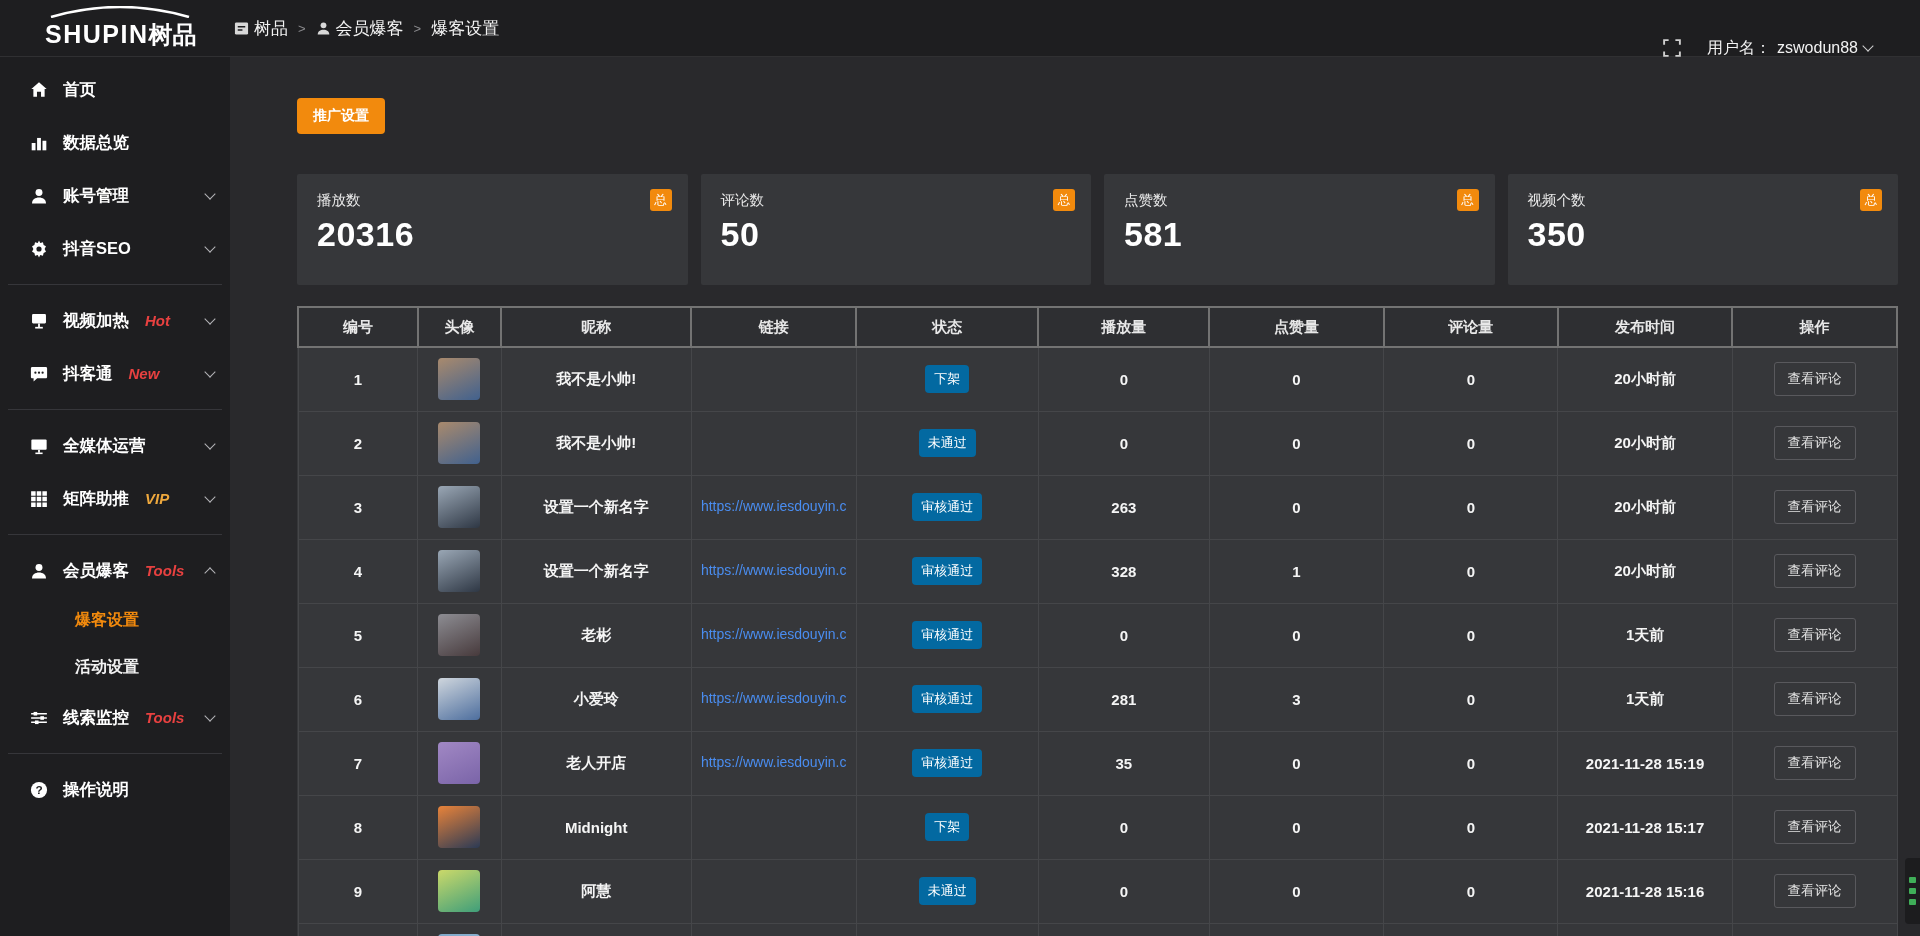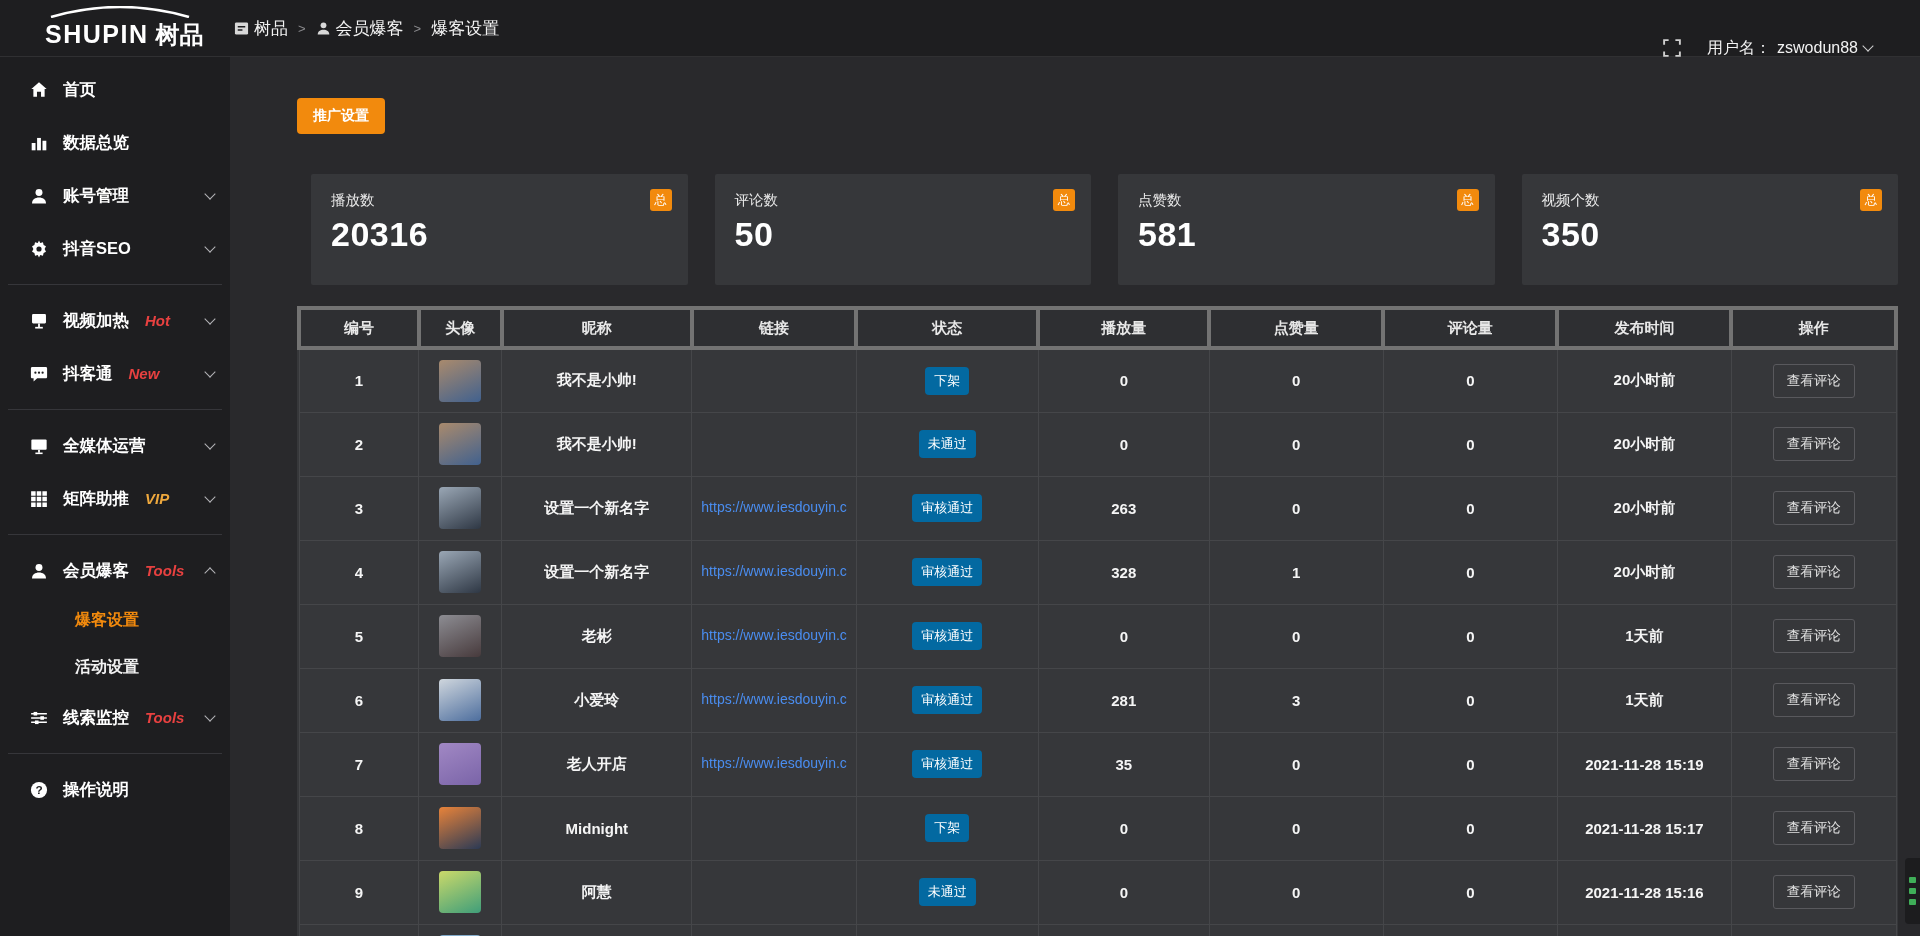--- a/index.html
+++ b/index.html
@@ -4,21 +4,21 @@
 <style>
   * { margin:0; padding:0; box-sizing:border-box; }
   html,body { width:1920px; height:936px; overflow:hidden; background:#29292c;
     font-family:"Liberation Sans","DejaVu Sans",sans-serif; color:#f0f0f0; }
 
   
   .topbar { position:absolute; top:0; left:0; width:1920px; height:57px;
     background:#1e1e20; border-bottom:1px solid #303032; display:flex; align-items:center; z-index:5; }
   .logo-wrap { width:230px; padding-left:45px; display:flex; flex-direction:column; }
   .logo-arc { width:150px; height:12px; margin-bottom:1px; }
-  .logo-line { display:flex; align-items:baseline; gap:7px; white-space:nowrap; }
+  .logo-line { display:flex; align-items:baseline; white-space:nowrap; }
   .logo-en { font-size:25px; font-weight:800; letter-spacing:1.5px; color:#fff; }
   .logo-cn { font-size:24px; font-weight:800; color:#fff; }
   .crumbs { display:flex; align-items:center; gap:10px; margin-left:4px; font-size:17px; }
   .crumb { display:flex; align-items:center; gap:5px; color:#f2f2f2; cursor:pointer; }
   .crumb .bc-icon svg { display:block; }
   .crumb-sep { color:#8a8a8d; font-size:13px; }
   .topbar-right { margin-left:auto; display:flex; align-items:center; gap:26px; padding-right:48px;margin-top:40px; }
   .fullscreen-btn { width:18px; height:18px; cursor:pointer; }
   .user-area { display:flex; align-items:center; gap:6px; font-size:16px; color:#f2f2f2; cursor:pointer; }
   .chev { display:inline-block; width:8px; height:8px; border-right:1.6px solid #cfcfcf;
@@ -44,31 +44,31 @@
 
   
   .main { position:absolute; top:57px; left:240px; width:1690px; height:879px;
     padding:41px 32px 0 57px; background:#29292c; }
   .promo-btn { display:inline-block; background:#f28a0d; color:#fff; border:none; border-radius:4px;
     font-size:14px; font-weight:700; padding:9px 16px; cursor:pointer;
     font-family:"Liberation Sans","DejaVu Sans",sans-serif; }
 
   .stats-row { display:flex; gap:13px; margin-top:40px; }
   .stat-card { position:relative; flex:1 1 0; height:111px; background:#36373a; border-radius:2px;
-    padding:17px 20px 0 20px;margin-left:14px; }
+    padding:17px 20px 0 20px; }
   .stat-label { font-size:14.5px; color:#e9e9e9; }
   .stat-value { font-size:34px; font-weight:700; color:#fff; margin-top:5px; letter-spacing:.5px; }
   .stat-badge { position:absolute; top:15px; right:16px; width:22px; height:22px; background:#f28a0d;
     color:#fff; font-size:12.5px; border-radius:3px; display:flex; align-items:center; justify-content:center; }
 
   
   .tbl-wrap { margin-top:21px; }
   table.grid { width:100%; border-collapse:collapse; table-layout:fixed; background:#36373a; }
   table.grid th { height:40px; background:#2e2f32; color:#e8e8e8; font-size:15px; font-weight:700;
-    border:4px solid #737373; }
+    border:2px solid #737373; }
   table.grid td { height:64px; text-align:center; vertical-align:middle; border:1px solid #454649;
     font-size:15px; font-weight:700; color:#f5f5f5; }
   .avatar { width:42px; height:42px; border-radius:4px; margin:0 auto; }
   a.link { color:#4a8df0; font-size:14px; font-weight:400; text-decoration:none; white-space:nowrap;
     overflow:hidden; display:inline-block; max-width:96%; }
   .badge-status { display:inline-block; background:#0369a1; color:#fff; font-size:13px; font-weight:400;
     padding:5px 9px; border-radius:4px; white-space:nowrap; }
   .btn-view { background:transparent; border:1px solid #59595d; color:#e2e2e2; font-size:13.5px;
     padding:7px 13px; border-radius:3px; cursor:pointer;
     font-family:"Liberation Sans","DejaVu Sans",sans-serif; }

